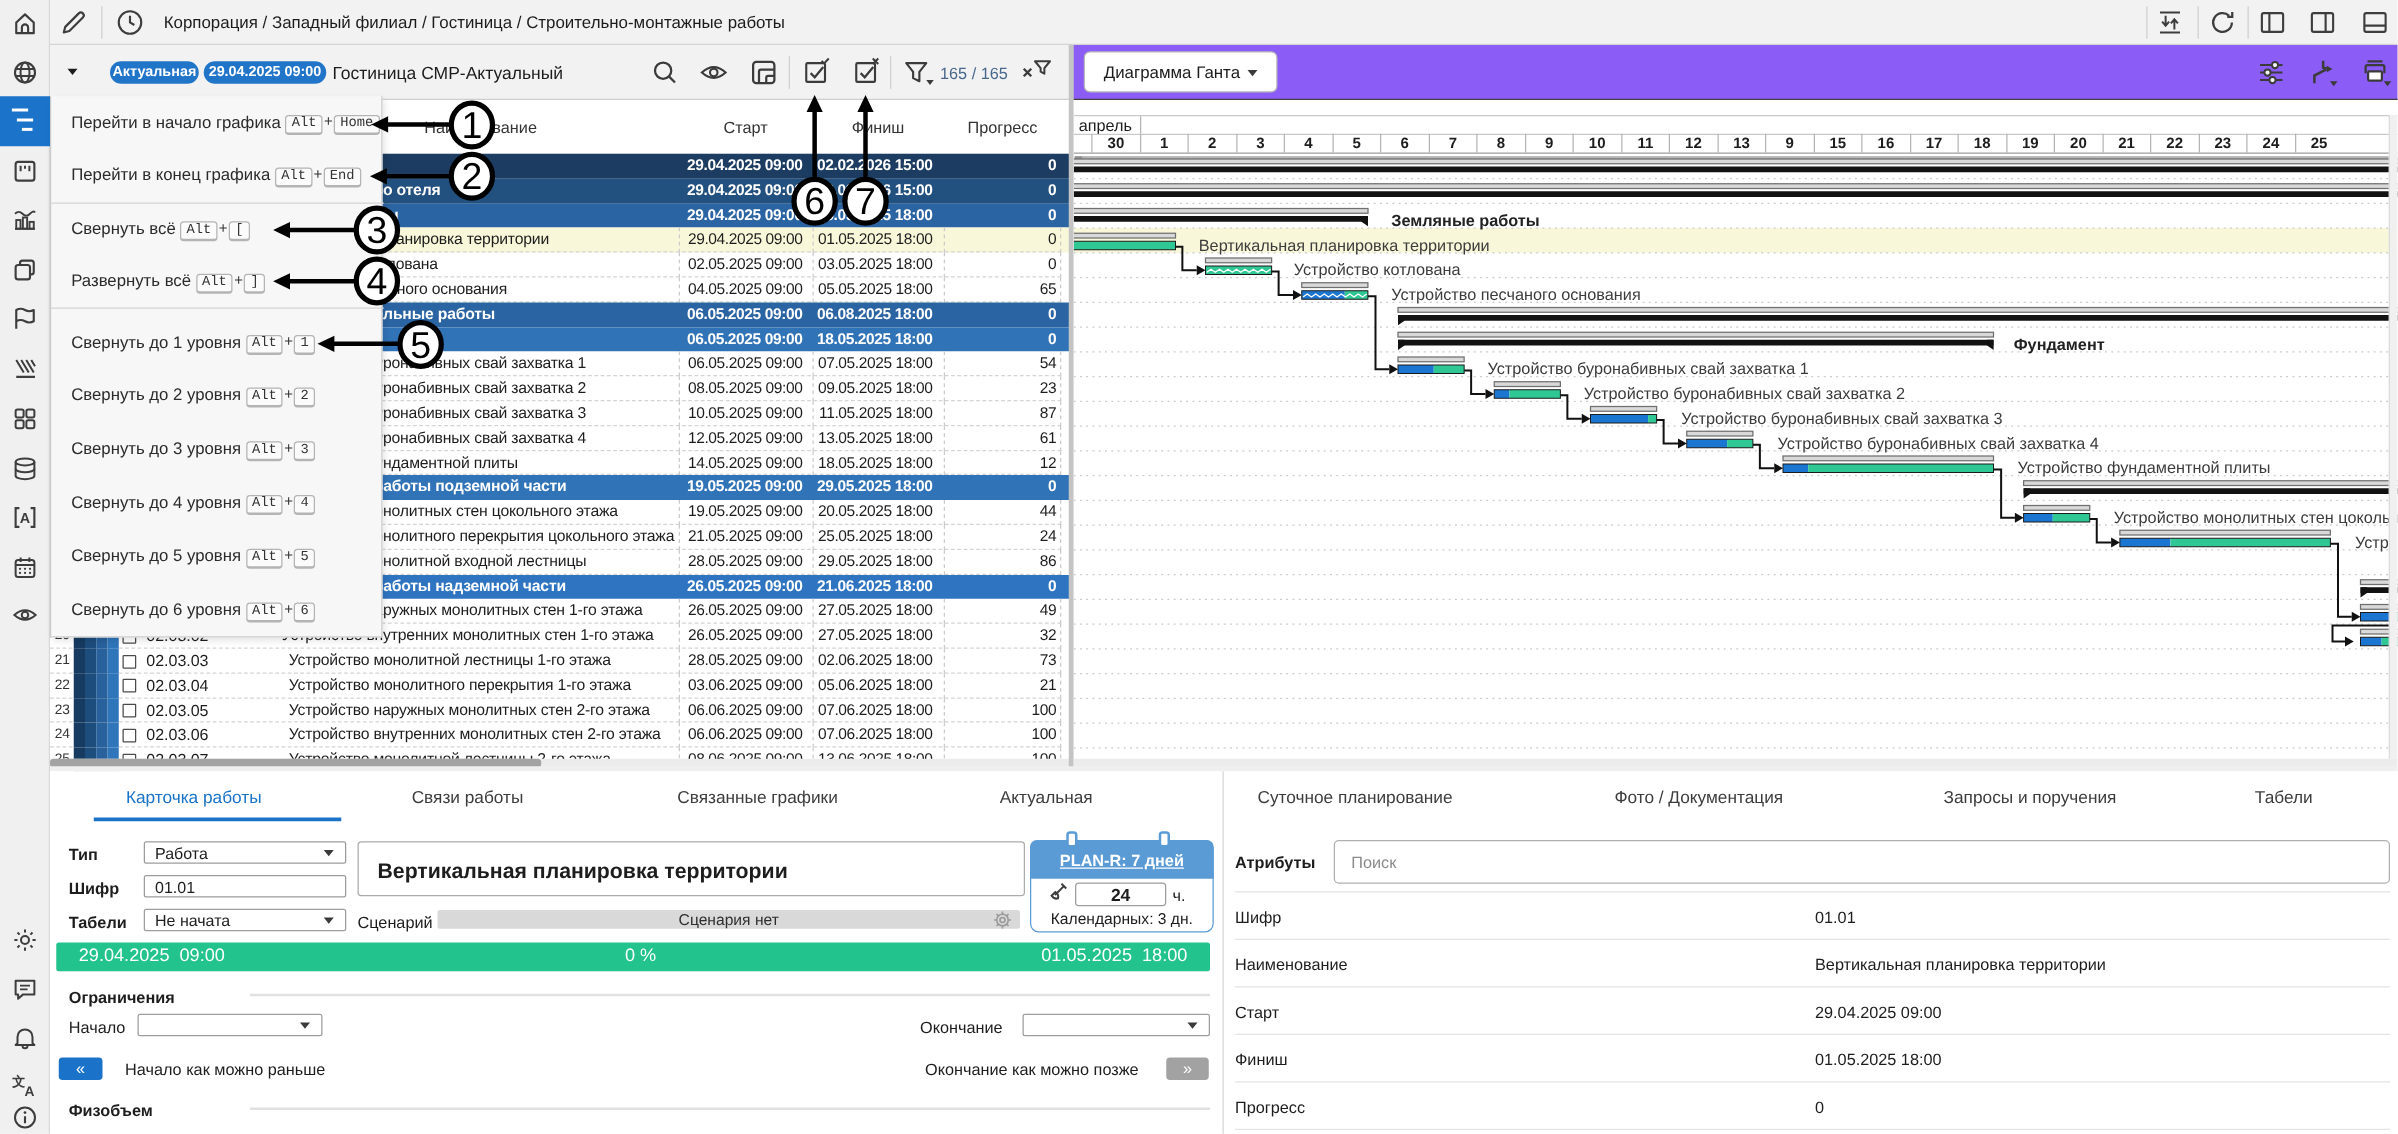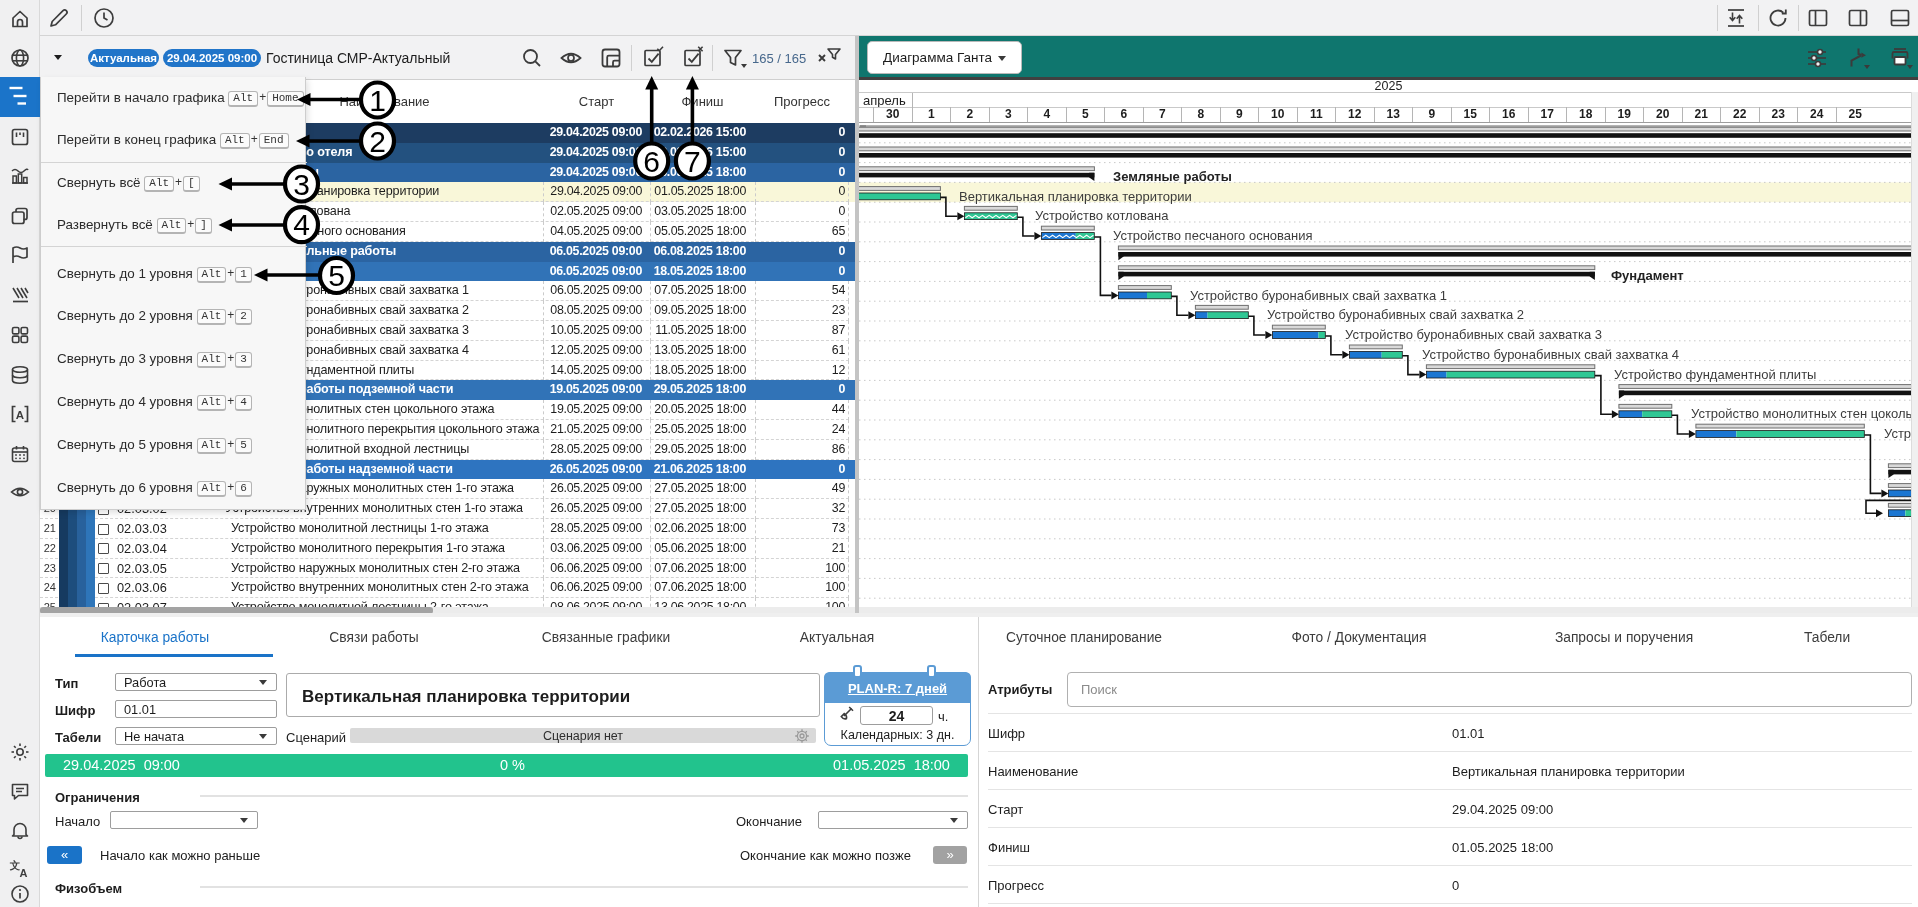--- a/index.html
+++ b/index.html
@@ -7,21 +7,21 @@
 
 #sidebar{left:0;top:0;width:40px;height:907px;background:#f0f0f1;border-right:1px solid #d9d9d9}
 .sic{position:absolute;left:9px;width:22px;height:22px}
 #nav-active{position:absolute;left:0;top:77px;width:40px;height:40px;background:#1b74c9}
 
 #topbar{left:40px;top:0;width:1878px;height:36px;background:#f2f2f3;border-bottom:1px solid #d4d4d4}
 #crumbs{position:absolute;left:91px;top:10px;font-size:13.5px;color:#1c1c1c}
 .vsep{position:absolute;top:5px;height:26px;width:1px;background:#d0d0d0}
 
 #toolbar{left:40px;top:36px;width:818px;height:44px;background:#f2f2f3;border-bottom:1px solid #cfcfcf}
-#gtoolbar{left:858px;top:36px;width:1060px;height:44px;background:#0f766e;border-bottom:3px solid #404040}
+#gtoolbar{left:858px;top:36px;width:1060px;height:44px;background:#8b5cf6;border-bottom:1px solid #404040}
 .badge{position:absolute;top:13px;height:18px;background:#2175c9;border-radius:9px;color:#fff;font-size:11.5px;font-weight:bold;line-height:18px;text-align:center}
 #sched-title{position:absolute;left:226px;top:14px;font-size:14px;color:#1c1c1c}
 #cnt{position:absolute;left:712px;top:15px;font-size:13px;color:#47688c}
 #gsel{position:absolute;left:9px;top:5px;width:155px;height:33px;background:#fff;border:1px solid #b9b9b9;border-radius:5px}
 #gsel span{position:absolute;left:15px;top:8px;font-size:13.5px;color:#1c1c1c}
 
 #table{left:40px;top:80px;width:818px;height:537px;background:#fff;overflow:hidden}
 .th{position:absolute;top:0;height:43px;line-height:43px;text-align:center;font-size:13px;color:#333}
 .trow{position:absolute;left:0;width:818px;height:19.8px}
 .trow .nm{position:absolute;top:0;height:19.8px;line-height:19.8px;font-size:12.6px;letter-spacing:-0.15px;color:#1d1d1d;white-space:nowrap;overflow:hidden}
@@ -165,20 +165,21 @@
 </div>
 <div id="topbar" class="abs">
 <svg class="" style="position:absolute;left:7px;top:6px" width="24" height="24" viewBox="0 0 24 24">
         <path d="M4 20 L5.2 15.5 L16 4.7 a2.3 2.3 0 0 1 3.3 3.3 L8.5 18.8 Z" fill="none" stroke="#3d3d3d" stroke-width="1.7" stroke-linejoin="round"></path>
       </svg>
 <div class="vsep" style="left:41px"></div>
 <svg class="" style="position:absolute;left:52px;top:6px" width="24" height="24" viewBox="0 0 24 24">
         <circle cx="12" cy="12" r="9" fill="none" stroke="#3d3d3d" stroke-width="1.7"></circle>
         <path d="M12 6.5 V12 L15.5 14" fill="none" stroke="#3d3d3d" stroke-width="1.7"></path>
       </svg>
+<div id="crumbs">Корпорация / Западный филиал / Гостиница / Строительно-монтажные работы</div>
 <div class="vsep" style="left:1677px"></div>
 <svg class="" style="position:absolute;left:1684px;top:6px" width="24" height="24" viewBox="0 0 24 24">
         <line x1="4" y1="4" x2="20" y2="4" stroke="#3d3d3d" stroke-width="1.7"></line>
         <line x1="4" y1="20" x2="20" y2="20" stroke="#3d3d3d" stroke-width="1.7"></line>
         <path d="M8.5 6.5 v8 m-2.8 -3.2 l2.8 3.2 l2.8 -3.2" stroke="#3d3d3d" stroke-width="1.6" fill="none"></path>
         <path d="M15.5 17.5 v-8 m-2.8 3.2 l2.8 -3.2 l2.8 3.2" stroke="#3d3d3d" stroke-width="1.6" fill="none"></path>
       </svg>
 <div class="vsep" style="left:1718px"></div>
 <svg class="" style="position:absolute;left:1726px;top:6px" width="24" height="24" viewBox="0 0 24 24">
         <path d="M19.5 12 a7.5 7.5 0 1 1 -2.2 -5.3" fill="none" stroke="#3d3d3d" stroke-width="1.8"></path>
@@ -673,21 +674,20 @@
 <div class="nm" style="left:191px;width:312px">Устройство монолитной лестницы 2-го этажа</div>
 <div class="dt" style="left:503px;width:99px">08.06.2025 09:00</div>
 <div class="dt" style="left:610px;width:96px">13.06.2025 18:00</div>
 <div class="dt" style="left:715px;width:90px">100</div>
 </div>
 <div class="abs" style="left:0;top:527px;width:818px;height:7px;background:#ececec"></div>
 <div class="abs" style="left:0;top:527px;width:393px;height:7px;background:#a3a3a3;border-radius:3px"></div>
 </div>
 <div class="abs" style="left:855px;top:36px;width:4px;height:581px;background:#c4c4c4"></div>
 <div id="gantt" class="abs">
-<div class="gh" style="left:0;top:-1px;width:1059px;text-align:center;font-size:12.5px">2025</div>
 <div class="abs" style="left:0;top:11.5px;width:1059px;height:1px;background:#c9c9c9"></div>
 <div class="gh" style="left:4px;top:13px;font-size:13px">апрель</div>
 <div class="abs" style="left:52.5px;top:13px;width:1px;height:14px;background:#b5b5b5"></div>
 <div class="abs" style="left:0;top:26.5px;width:1059px;height:1px;background:#c9c9c9"></div>
 <div class="dayc" style="left:14.0px;width:38.5px">30</div>
 <div class="dayc" style="left:52.5px;width:38.5px">1</div>
 <div class="dayc" style="left:91.0px;width:38.5px">2</div>
 <div class="dayc" style="left:129.5px;width:38.5px">3</div>
 <div class="dayc" style="left:168.0px;width:38.5px">4</div>
 <div class="dayc" style="left:206.5px;width:38.5px">5</div>

